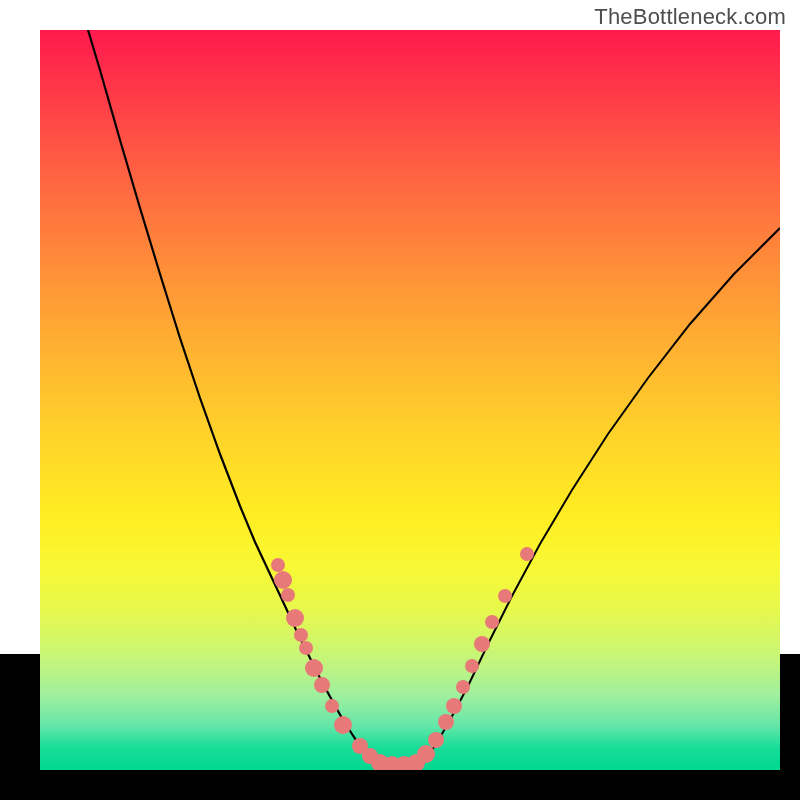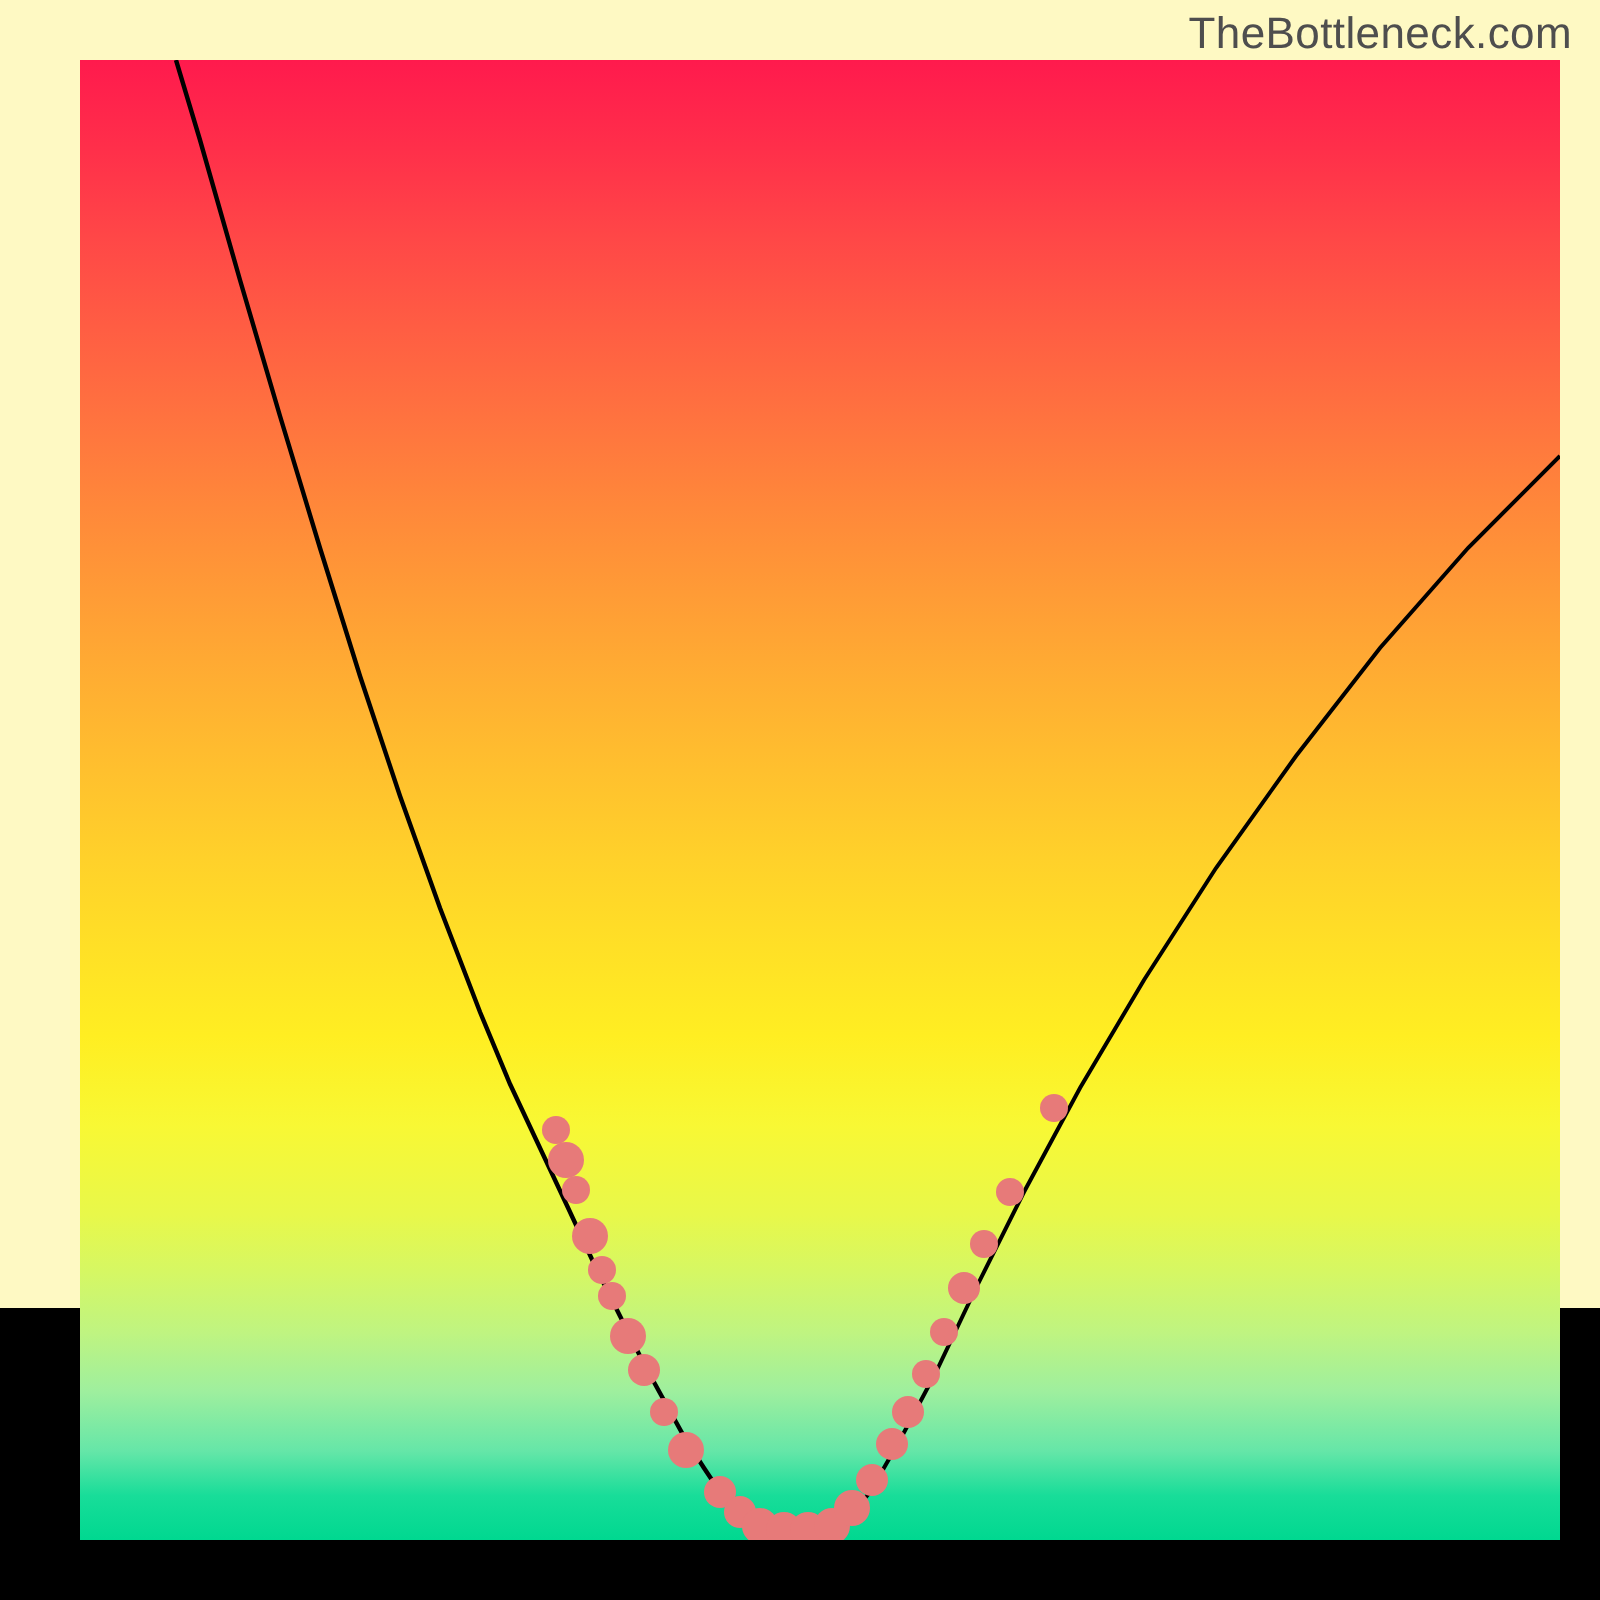--- a/index.html
+++ b/index.html
@@ -9,21 +9,21 @@
     height: 800px;
     background: #000;
     overflow: hidden;
     font-family: Arial, Helvetica, sans-serif;
   }
   .frame {
     position: absolute;
     left: 0; top: 0;
     width: 800px;
     height: 654px;
-    background: #fef9c3;
+    background: #ffffff;
   }
   .plot-area {
     position: absolute;
     left: 40px;
     top: 30px;
     width: 740px;
     height: 740px;
     
     background: linear-gradient(to bottom,
       #ff1a4d 0%,

